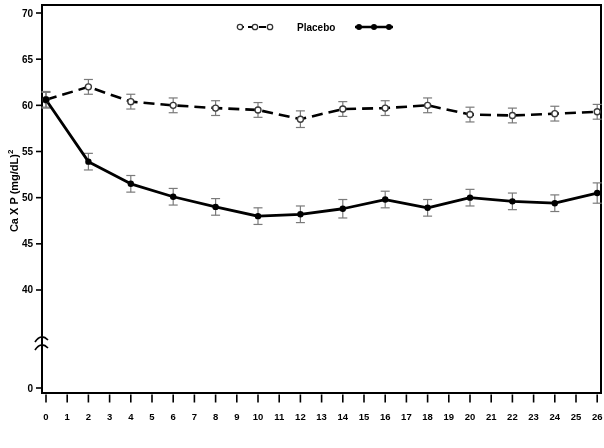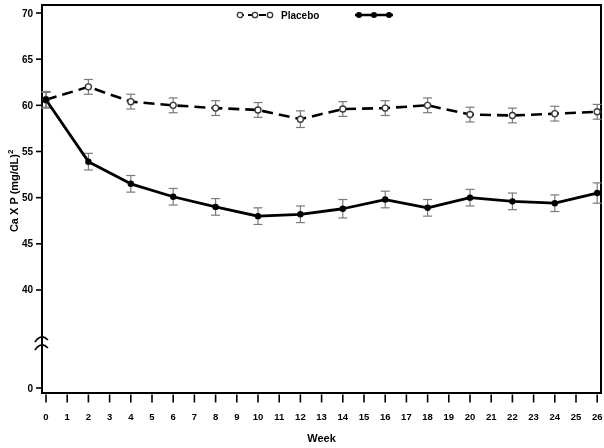--- a/index.html
+++ b/index.html
@@ -6,22 +6,22 @@
   #figure{
     position:relative;
     width:604px;height:448px;
     background:#ffffff;
     font-family:"Liberation Sans", sans-serif;
     overflow:hidden;
   }
   #plot-svg{position:absolute;left:0;top:0;}
   svg text{font-family:"Liberation Sans", sans-serif;}
   .legend-entry{
-    position:absolute;top:9px;
-    display:flex;align-items:center;gap:7px;
+    position:absolute;top:21px;
+    display:flex;align-items:center;gap:23px;
     font-size:10px;font-weight:bold;color:#000;
     white-space:nowrap;
   }
   #legend-placebo{left:236px;}
   #legend-cinacalcet{left:354px;}
   .xlabel{
     position:absolute;left:42px;top:432px;width:559px;
     text-align:center;font-size:11px;font-weight:bold;color:#000;
   }
   .ylabel-wrap{
@@ -247,15 +247,14 @@
       <circle cx="5" cy="6" r="3" fill="#000"></circle>
       <circle cx="20" cy="6" r="3" fill="#000"></circle>
       <circle cx="35" cy="6" r="3" fill="#000"></circle>
     </svg>
   </div>
 
   <div class="ylabel-wrap">
     <div class="ylabel-text"><span>Ca X P (mg/dL)</span><sup>2</sup></div>
   </div>
 
-  <div class="xlabel">Week</div>
 
 </div>
 
 </body></html>

